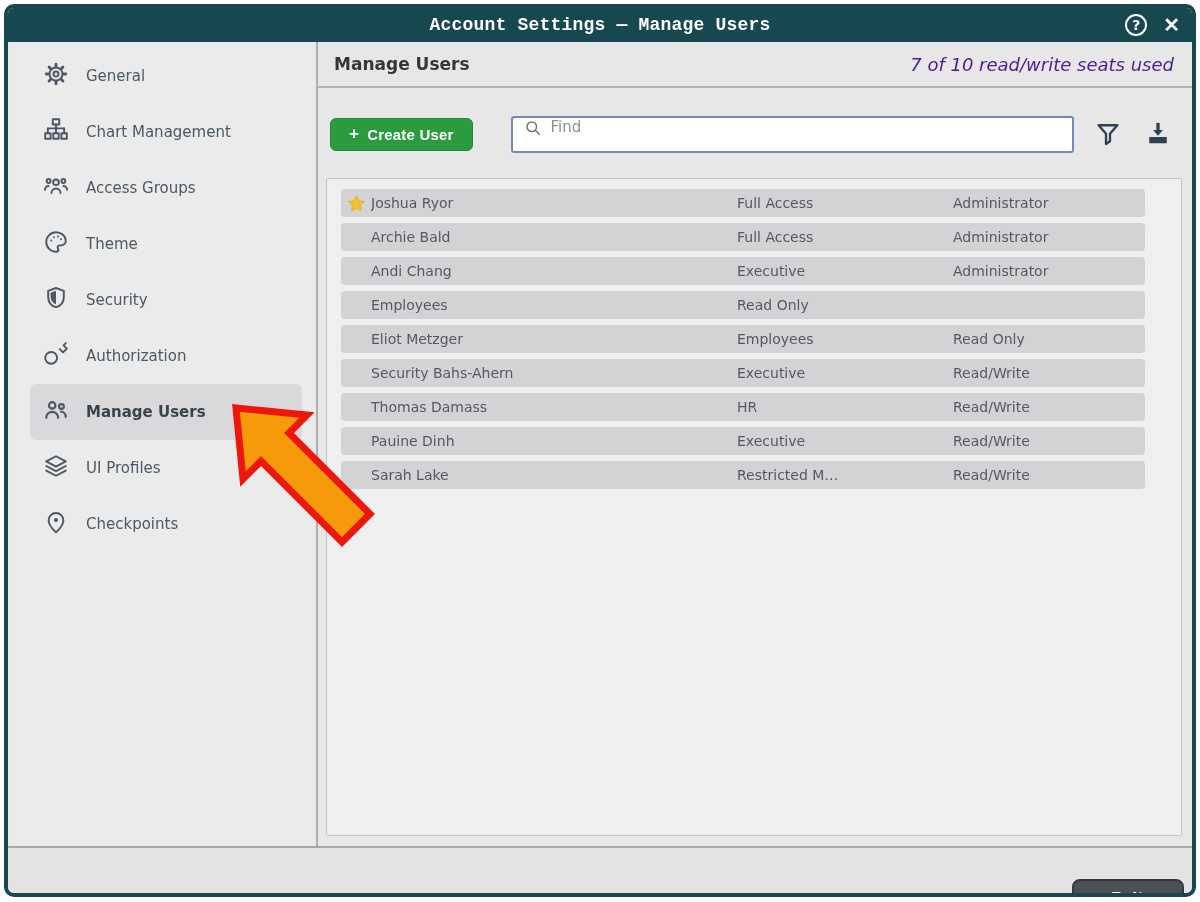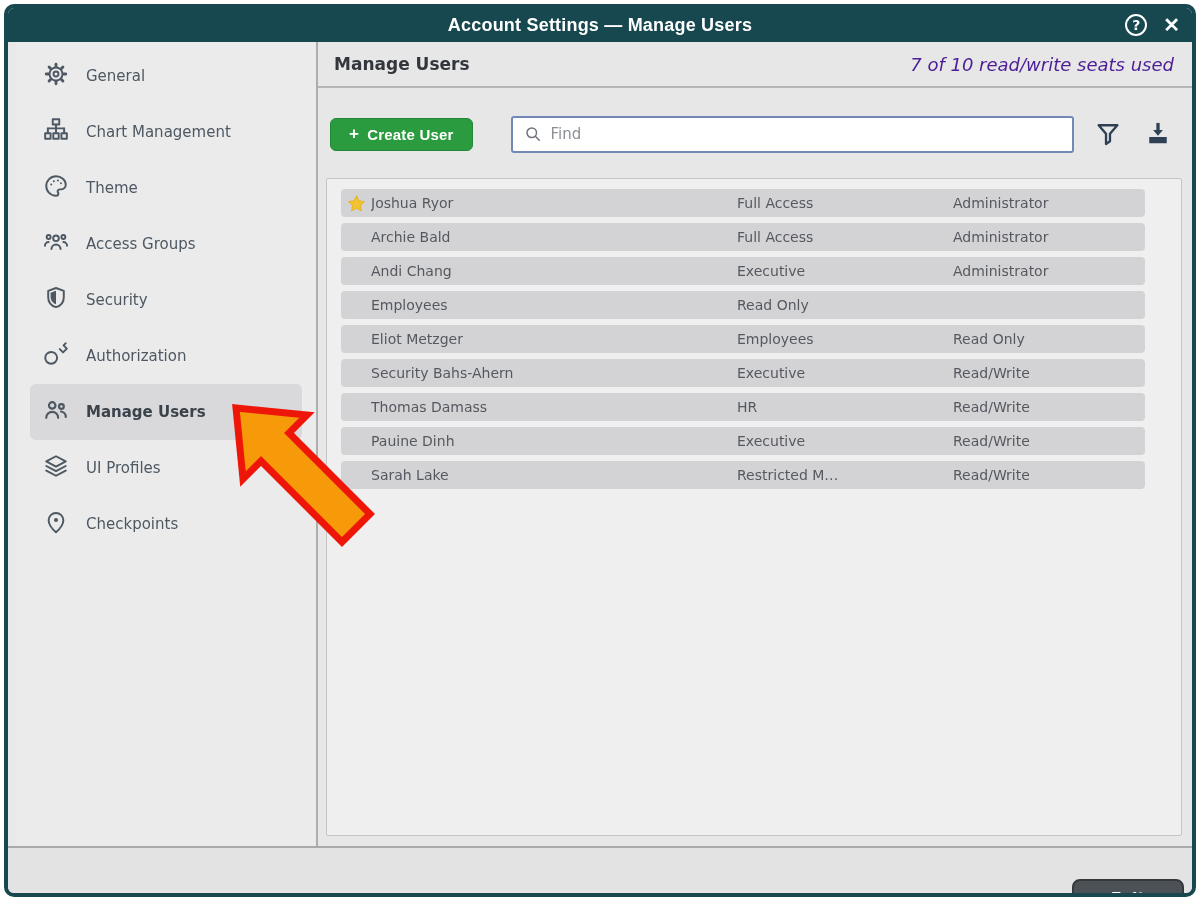--- a/index.html
+++ b/index.html
@@ -10,21 +10,21 @@
     border:4px solid #17474F; border-radius:10px; background:#E9E9E9; overflow:hidden;
     display:flex; flex-direction:column;
   }
 
   
   .titlebar {
     height:34px; background:#17474F; position:relative; flex:0 0 auto;
     display:flex; align-items:center; justify-content:center;
   }
   .titlebar .title {
-    color:#ffffff; font-family:Liberation Sans, sans-serif;
+    color:#ffffff; font-family:Liberation Mono, monospace;
     font-size:18px; font-weight:bold; letter-spacing:.2px;
   }
   .titlebar-icons { position:absolute; right:12px; top:0; height:34px; display:flex; align-items:center; gap:16px; }
   .help-btn {
     width:22px; height:22px; border:2px solid #fff; border-radius:50%;
     color:#fff; font-size:14px; font-weight:bold; display:flex; align-items:center; justify-content:center;
     cursor:pointer;
   }
   .close-btn { color:#fff; font-size:20px; font-weight:bold; cursor:pointer; line-height:1; font-family:"Liberation Sans",sans-serif; }
 
@@ -58,21 +58,21 @@
   }
   .create-btn {
     background:#2A9C3F; color:#fff; border:1px solid #238736; border-radius:6px;
     height:33px; padding:0 18px; font-size:15px; font-weight:bold; cursor:pointer;
     display:flex; align-items:center; gap:8px; white-space:nowrap;
     font-family:"Liberation Sans", sans-serif; letter-spacing:.2px;
   }
   .create-btn .plus { font-size:17px; font-weight:bold; }
   .search-wrap {
     flex:1 1 auto; height:37px; margin-left:38px; background:#fff;
-    border:2px solid #7289B7; border-radius:3px; display:flex; align-items:center; padding:0 10px; gap:8px;
+    border:2px solid #7289B7; border-radius:3px; display:flex; align-items:flex-start; padding:0 10px; gap:8px;
   }
   .search-wrap input {
     border:none; outline:none; flex:1; font-size:15px; color:#3c4046; background:transparent;
     font-family:"DejaVu Sans", sans-serif;
   }
   .search-wrap input::placeholder { color:#8B9097; }
   .tool-icons { display:flex; align-items:center; gap:22px; margin-left:20px; padding-right:4px; }
   .tool-icons .tbtn { cursor:pointer; display:flex; }
 
   .panel {
@@ -156,42 +156,42 @@
             <rect x="9.5" y="15" width="5" height="5"></rect>
             <rect x="17" y="15" width="5" height="5"></rect>
           </svg>
         </span>
         <span class="lbl">Chart Management</span>
       </div>
 
       <div class="side-item">
         <span>
           <svg width="26" height="26" viewBox="0 0 24 24" class="icon-stroke">
-            <path d="M12 3a9 9 0 1 0 0 18c1.6 0 2.2-.9 2.2-1.8 0-.9-.7-1.4-.7-2.3 0-1 .9-1.8 2-1.8H17a4.2 4.2 0 0 0 4-4.2C21 6.6 16.9 3 12 3z"></path>
-            <circle cx="7.6" cy="10.6" r="0.9" fill="#4D5863" stroke="none"></circle>
-            <circle cx="10" cy="7.6" r="0.9" fill="#4D5863" stroke="none"></circle>
-            <circle cx="13.8" cy="7" r="0.9" fill="#4D5863" stroke="none"></circle>
-            <circle cx="16.6" cy="9.4" r="0.9" fill="#4D5863" stroke="none"></circle>
-          </svg>
-        </span>
-        <span class="lbl">Theme</span>
-      </div>
-
-      <div class="side-item">
-        <span>
-          <svg width="26" height="26" viewBox="0 0 24 24" class="icon-stroke">
             <circle cx="12" cy="8.6" r="2.6"></circle>
             <path d="M7.8 18.5c0-2.3 1.9-4.2 4.2-4.2s4.2 1.9 4.2 4.2"></path>
             <circle cx="5.2" cy="7.4" r="1.8"></circle>
             <path d="M1.8 15.4c0-1.9 1.5-3.4 3.4-3.4"></path>
             <circle cx="18.8" cy="7.4" r="1.8"></circle>
             <path d="M22.2 15.4c0-1.9-1.5-3.4-3.4-3.4"></path>
           </svg>
         </span>
         <span class="lbl">Access Groups</span>
+      </div>
+
+      <div class="side-item">
+        <span>
+          <svg width="26" height="26" viewBox="0 0 24 24" class="icon-stroke">
+            <path d="M12 3a9 9 0 1 0 0 18c1.6 0 2.2-.9 2.2-1.8 0-.9-.7-1.4-.7-2.3 0-1 .9-1.8 2-1.8H17a4.2 4.2 0 0 0 4-4.2C21 6.6 16.9 3 12 3z"></path>
+            <circle cx="7.6" cy="10.6" r="0.9" fill="#4D5863" stroke="none"></circle>
+            <circle cx="10" cy="7.6" r="0.9" fill="#4D5863" stroke="none"></circle>
+            <circle cx="13.8" cy="7" r="0.9" fill="#4D5863" stroke="none"></circle>
+            <circle cx="16.6" cy="9.4" r="0.9" fill="#4D5863" stroke="none"></circle>
+          </svg>
+        </span>
+        <span class="lbl">Theme</span>
       </div>
 
       <div class="side-item">
         <span>
           <svg width="26" height="26" viewBox="0 0 24 24" class="icon-stroke">
             <path d="M12 2.8l7.2 2.6v5.8c0 4.6-3.1 8-7.2 9.2-4.1-1.2-7.2-4.6-7.2-9.2V5.4L12 2.8z"></path>
             <path d="M12 5.4v12.4c-2.9-1.1-5-3.7-5-7V7.2L12 5.4z" fill="#4D5863" stroke="none"></path>
           </svg>
         </span>
         <span class="lbl">Security</span>

